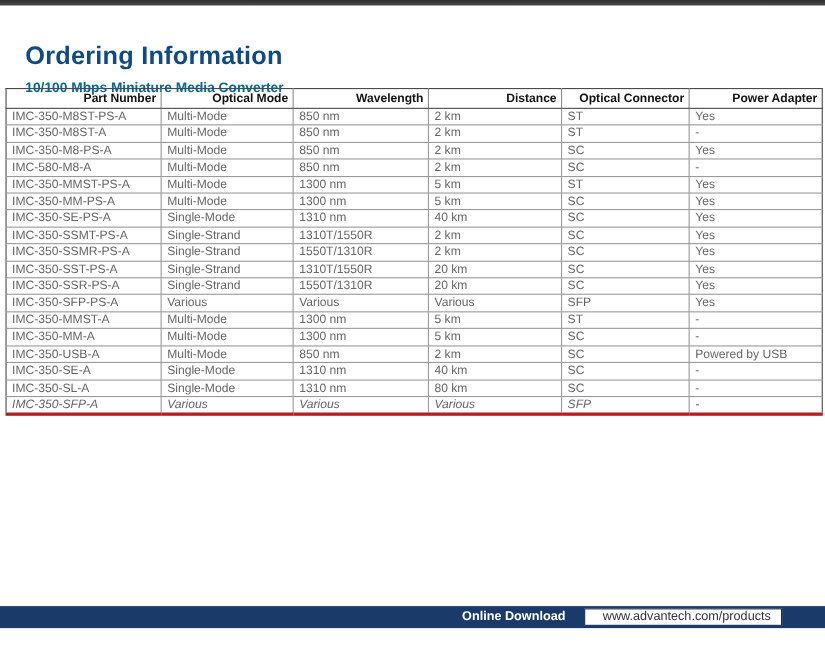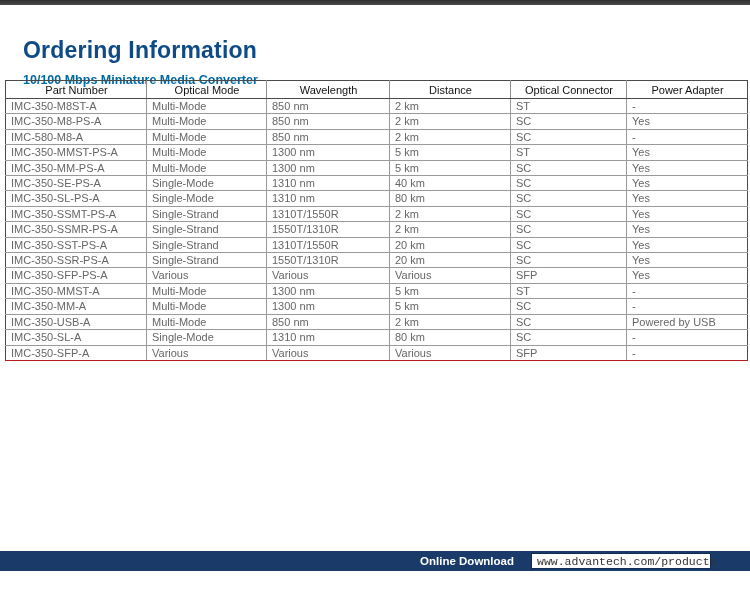--- a/index.html
+++ b/index.html
@@ -18,44 +18,44 @@
   .page-subtitle{
     position:absolute;left:7px;top:57px;margin:16px;
     font-size:12.5px;font-weight:bold;color:#0369a1;
   }
   .order-table-wrap{position:absolute;left:5px;top:80px;width:742px;}
   table.order-table{
     border-collapse:collapse;table-layout:fixed;width:742px;
     border:1px solid #4a4a4a;
   }
   table.order-table th{
-    font-size:11px;font-weight:normal;color:#111111;text-align:center;
+    font-size:11px;font-weight:bold;color:#111111;text-align:right;
     padding:1px 4px 1px 5px;height:15px;
     border:1px solid #8c8c8c;border-top:1px solid #4a4a4a;
     border-bottom:1px solid #4a4a4a;white-space:nowrap;overflow:hidden;margin-top:24px;
   }
   table.order-table td{
     font-size:11px;font-weight:normal;color:#666666;text-align:left;
     padding:0 4px 0 5px;height:14.4px;line-height:14.4px;
     border:1px solid #9a9a9a;white-space:nowrap;overflow:hidden;
   }
   table.order-table th:first-child, table.order-table td:first-child{border-left:1px solid #4a4a4a;}
   table.order-table th:last-child,  table.order-table td:last-child{border-right:1px solid #4a4a4a;}
-  table.order-table tr:last-child td{border-bottom:1px solid #b91c1c;}
+  table.order-table tr:last-child td{border-bottom:3px solid #b91c1c;font-style:italic;}
   .footer-bar{
     position:absolute;left:0;top:551px;width:750px;height:20px;
     background:#1a3a69;display:flex;align-items:center;justify-content:flex-end;
     box-sizing:border-box;padding-right:39px;
   }
   .footer-label{
     color:#ffffff;font-size:11.5px;font-weight:bold;margin-right:17px;white-space:nowrap;
   }
   .footer-url-box{
     background:#ffffff;width:180px;height:16px;display:flex;align-items:center;
-    box-sizing:border-box;padding-left:5px;border:1px solid #0f2c52;font-family:Liberation Mono, monospace;
+    box-sizing:border-box;padding-left:16px;border:1px solid #0f2c52;
   }
   .footer-url{font-size:11.5px;color:#333333;white-space:nowrap;text-decoration:none;}
 </style>
 </head>
 <body>
 
 <div class="top-bar"></div>
 
 <h1 class="page-title">Ordering Information</h1>
 
@@ -76,20 +76,28 @@
           <th>Part Number</th>
           <th>Optical Mode</th>
           <th>Wavelength</th>
           <th>Distance</th>
           <th>Optical Connector</th>
           <th>Power Adapter</th>
         </tr>
     </thead>
     <tbody>
         <tr>
+          <td>IMC-350-M8ST-PS-A</td>
+          <td>Multi-Mode</td>
+          <td>850 nm</td>
+          <td>2 km</td>
+          <td>ST</td>
+          <td>Yes</td>
+        </tr>
+        <tr>
           <td>IMC-350-M8ST-A</td>
           <td>Multi-Mode</td>
           <td>850 nm</td>
           <td>2 km</td>
           <td>ST</td>
           <td>-</td>
         </tr>
         <tr>
           <td>IMC-350-M8-PS-A</td>
           <td>Multi-Mode</td>
@@ -124,90 +132,90 @@
         </tr>
         <tr>
           <td>IMC-350-SE-PS-A</td>
           <td>Single-Mode</td>
           <td>1310 nm</td>
           <td>40 km</td>
           <td>SC</td>
           <td>Yes</td>
         </tr>
         <tr>
-          <td>IMC-350-SL-PS-A</td>
+          <td>IMC-350-SSMT-PS-A</td>
+          <td>Single-Strand</td>
+          <td>1310T/1550R</td>
+          <td>2 km</td>
+          <td>SC</td>
+          <td>Yes</td>
+        </tr>
+        <tr>
+          <td>IMC-350-SSMR-PS-A</td>
+          <td>Single-Strand</td>
+          <td>1550T/1310R</td>
+          <td>2 km</td>
+          <td>SC</td>
+          <td>Yes</td>
+        </tr>
+        <tr>
+          <td>IMC-350-SST-PS-A</td>
+          <td>Single-Strand</td>
+          <td>1310T/1550R</td>
+          <td>20 km</td>
+          <td>SC</td>
+          <td>Yes</td>
+        </tr>
+        <tr>
+          <td>IMC-350-SSR-PS-A</td>
+          <td>Single-Strand</td>
+          <td>1550T/1310R</td>
+          <td>20 km</td>
+          <td>SC</td>
+          <td>Yes</td>
+        </tr>
+        <tr>
+          <td>IMC-350-SFP-PS-A</td>
+          <td>Various</td>
+          <td>Various</td>
+          <td>Various</td>
+          <td>SFP</td>
+          <td>Yes</td>
+        </tr>
+        <tr>
+          <td>IMC-350-MMST-A</td>
+          <td>Multi-Mode</td>
+          <td>1300 nm</td>
+          <td>5 km</td>
+          <td>ST</td>
+          <td>-</td>
+        </tr>
+        <tr>
+          <td>IMC-350-MM-A</td>
+          <td>Multi-Mode</td>
+          <td>1300 nm</td>
+          <td>5 km</td>
+          <td>SC</td>
+          <td>-</td>
+        </tr>
+        <tr>
+          <td>IMC-350-USB-A</td>
+          <td>Multi-Mode</td>
+          <td>850 nm</td>
+          <td>2 km</td>
+          <td>SC</td>
+          <td>Powered by USB</td>
+        </tr>
+        <tr>
+          <td>IMC-350-SE-A</td>
           <td>Single-Mode</td>
           <td>1310 nm</td>
-          <td>80 km</td>
-          <td>SC</td>
-          <td>Yes</td>
-        </tr>
-        <tr>
-          <td>IMC-350-SSMT-PS-A</td>
-          <td>Single-Strand</td>
-          <td>1310T/1550R</td>
-          <td>2 km</td>
-          <td>SC</td>
-          <td>Yes</td>
-        </tr>
-        <tr>
-          <td>IMC-350-SSMR-PS-A</td>
-          <td>Single-Strand</td>
-          <td>1550T/1310R</td>
-          <td>2 km</td>
-          <td>SC</td>
-          <td>Yes</td>
-        </tr>
-        <tr>
-          <td>IMC-350-SST-PS-A</td>
-          <td>Single-Strand</td>
-          <td>1310T/1550R</td>
-          <td>20 km</td>
-          <td>SC</td>
-          <td>Yes</td>
-        </tr>
-        <tr>
-          <td>IMC-350-SSR-PS-A</td>
-          <td>Single-Strand</td>
-          <td>1550T/1310R</td>
-          <td>20 km</td>
-          <td>SC</td>
-          <td>Yes</td>
-        </tr>
-        <tr>
-          <td>IMC-350-SFP-PS-A</td>
-          <td>Various</td>
-          <td>Various</td>
-          <td>Various</td>
-          <td>SFP</td>
-          <td>Yes</td>
-        </tr>
-        <tr>
-          <td>IMC-350-MMST-A</td>
-          <td>Multi-Mode</td>
-          <td>1300 nm</td>
-          <td>5 km</td>
-          <td>ST</td>
-          <td>-</td>
-        </tr>
-        <tr>
-          <td>IMC-350-MM-A</td>
-          <td>Multi-Mode</td>
-          <td>1300 nm</td>
-          <td>5 km</td>
-          <td>SC</td>
-          <td>-</td>
-        </tr>
-        <tr>
-          <td>IMC-350-USB-A</td>
-          <td>Multi-Mode</td>
-          <td>850 nm</td>
-          <td>2 km</td>
-          <td>SC</td>
-          <td>Powered by USB</td>
+          <td>40 km</td>
+          <td>SC</td>
+          <td>-</td>
         </tr>
         <tr>
           <td>IMC-350-SL-A</td>
           <td>Single-Mode</td>
           <td>1310 nm</td>
           <td>80 km</td>
           <td>SC</td>
           <td>-</td>
         </tr>
         <tr>

